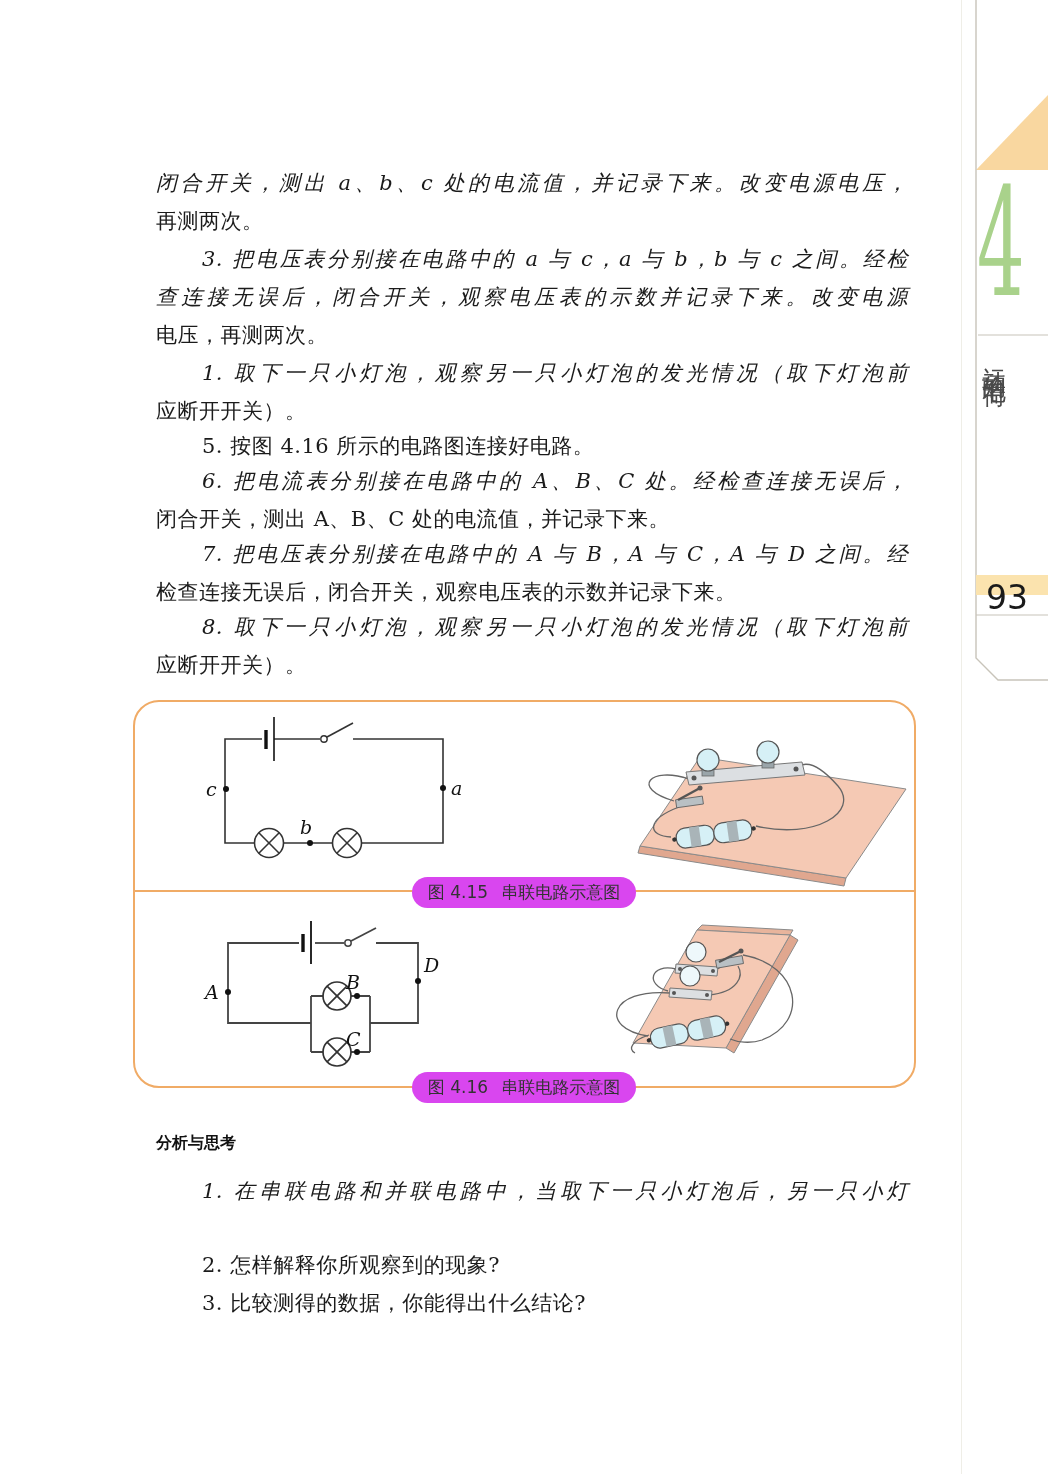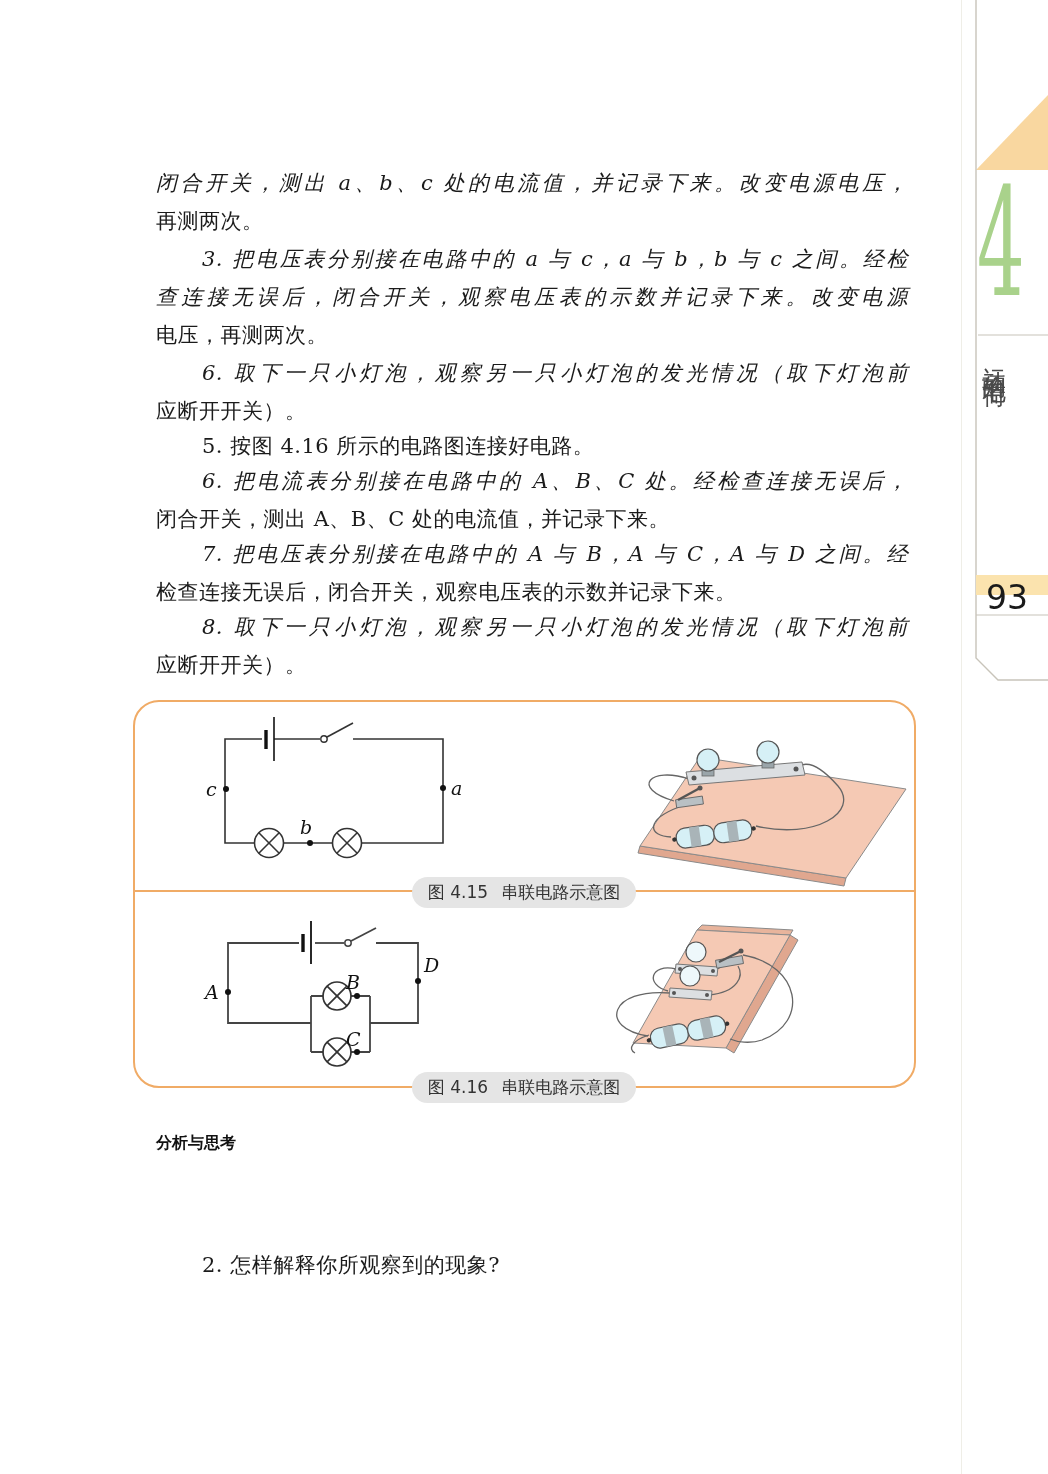--- a/index.html
+++ b/index.html
@@ -13,21 +13,21 @@
   .bl.w706{width:706px;left:202px;}
   .bl.short{left:156px;}
   .bl.shortIndent{left:202px;}
   
   .heading{position:absolute;left:156px;top:1133px;font-size:16px;font-weight:bold;
            font-family:"DejaVu Sans","Liberation Sans",sans-serif;color:#111;}
   
   .figbox{position:absolute;left:133px;top:700px;width:779px;height:384px;
           border:2px solid #f0ab66;border-radius:26px;background:#fff;}
   .divider{position:absolute;left:134px;top:890px;width:781px;height:2px;background:#f0ab66;}
-  .badge{position:absolute;height:31px;background:#e5e5e5;border-radius:16px;
+  .badge{position:absolute;height:31px;background:#d946ef;border-radius:16px;
          display:flex;align-items:center;justify-content:center;gap:13px;
          font-family:"DejaVu Sans","Liberation Sans",sans-serif;font-size:17px;color:#333;
          width:224px;white-space:nowrap;}
   .badge1{left:412px;top:877px;}
   .badge2{left:412px;top:1072px;}
   
   .side-faint{position:absolute;left:961px;top:0;width:1px;height:1474px;background:#efeee7;}
   .side-svg{position:absolute;left:950px;top:0;}
   .chapter-num{position:absolute;left:977px;top:168px;font-size:150px;line-height:150px;
                color:#a9d28b;font-family:"DejaVu Serif","Liberation Serif",serif;
@@ -42,21 +42,21 @@
 </head>
 <body>
 
 <div class="page">
 
   <div class="bl full w752" style="top:168px">闭合开关，测出 a、b、c 处的电流值，并记录下来。改变电源电压，</div>
   <div class="bl short" style="top:206px">再测两次。</div>
   <div class="bl full w706" style="top:244px">3. 把电压表分别接在电路中的 a 与 c，a 与 b，b 与 c 之间。经检</div>
   <div class="bl full w752" style="top:282px">查连接无误后，闭合开关，观察电压表的示数并记录下来。改变电源</div>
   <div class="bl short" style="top:320px">电压，再测两次。</div>
-  <div class="bl full w706" style="top:358px">6. 取下一只小灯泡，观察另一只小灯泡的发光情况（取下灯泡前</div>
+  <div class="bl full w706" style="top:358px">1. 取下一只小灯泡，观察另一只小灯泡的发光情况（取下灯泡前</div>
   <div class="bl short" style="top:396px">应断开开关）。</div>
   <div class="bl shortIndent" style="top:431px">5. 按图 4.16 所示的电路图连接好电路。</div>
   <div class="bl full w706" style="top:466px">6. 把电流表分别接在电路中的 A、B、C 处。经检查连接无误后，</div>
   <div class="bl short" style="top:504px">闭合开关，测出 A、B、C 处的电流值，并记录下来。</div>
   <div class="bl full w706" style="top:539px">7. 把电压表分别接在电路中的 A 与 B，A 与 C，A 与 D 之间。经</div>
   <div class="bl short" style="top:577px">检查连接无误后，闭合开关，观察电压表的示数并记录下来。</div>
   <div class="bl full w706" style="top:612px">8. 取下一只小灯泡，观察另一只小灯泡的发光情况（取下灯泡前</div>
   <div class="bl short" style="top:650px">应断开开关）。</div>
 
   <div class="figbox"></div>
@@ -208,21 +208,23 @@
       <circle cx="728" cy="1032" r="2.2" fill="#333"></circle>
     </g>
   </svg>
 
   <div class="badge badge2">
     <span>图 4.16</span>
     <span>串联电路示意图</span>
   </div>
 
   <div class="heading">分析与思考</div>
+  <div class="bl full w706" style="top:1176px">1. 在串联电路和并联电路中，当取下一只小灯泡后，另一只小灯</div>
   <div class="bl shortIndent" style="top:1250px">2. 怎样解释你所观察到的现象?</div>
+  <div class="bl shortIndent" style="top:1288px">3. 比较测得的数据，你能得出什么结论?</div>
 
   <div class="side-faint"></div>
   <svg class="side-svg" width="98" height="700" viewBox="0 0 98 700">
     <polygon points="26,170 98,170 98,95" fill="#f9d7a0"></polygon>
     <path d="M26,0 V658 L48,680 H98" stroke="#c8c4ba" stroke-width="1.4" fill="none"></path>
     <line x1="28" y1="335" x2="98" y2="335" stroke="#c8c4ba" stroke-width="1.2"></line>
     <line x1="26" y1="615" x2="98" y2="615" stroke="#c8c4ba" stroke-width="1.2"></line>
   </svg>
   <div class="chapter-num">4</div>
   <div class="chapter-title">运动的电荷</div>

